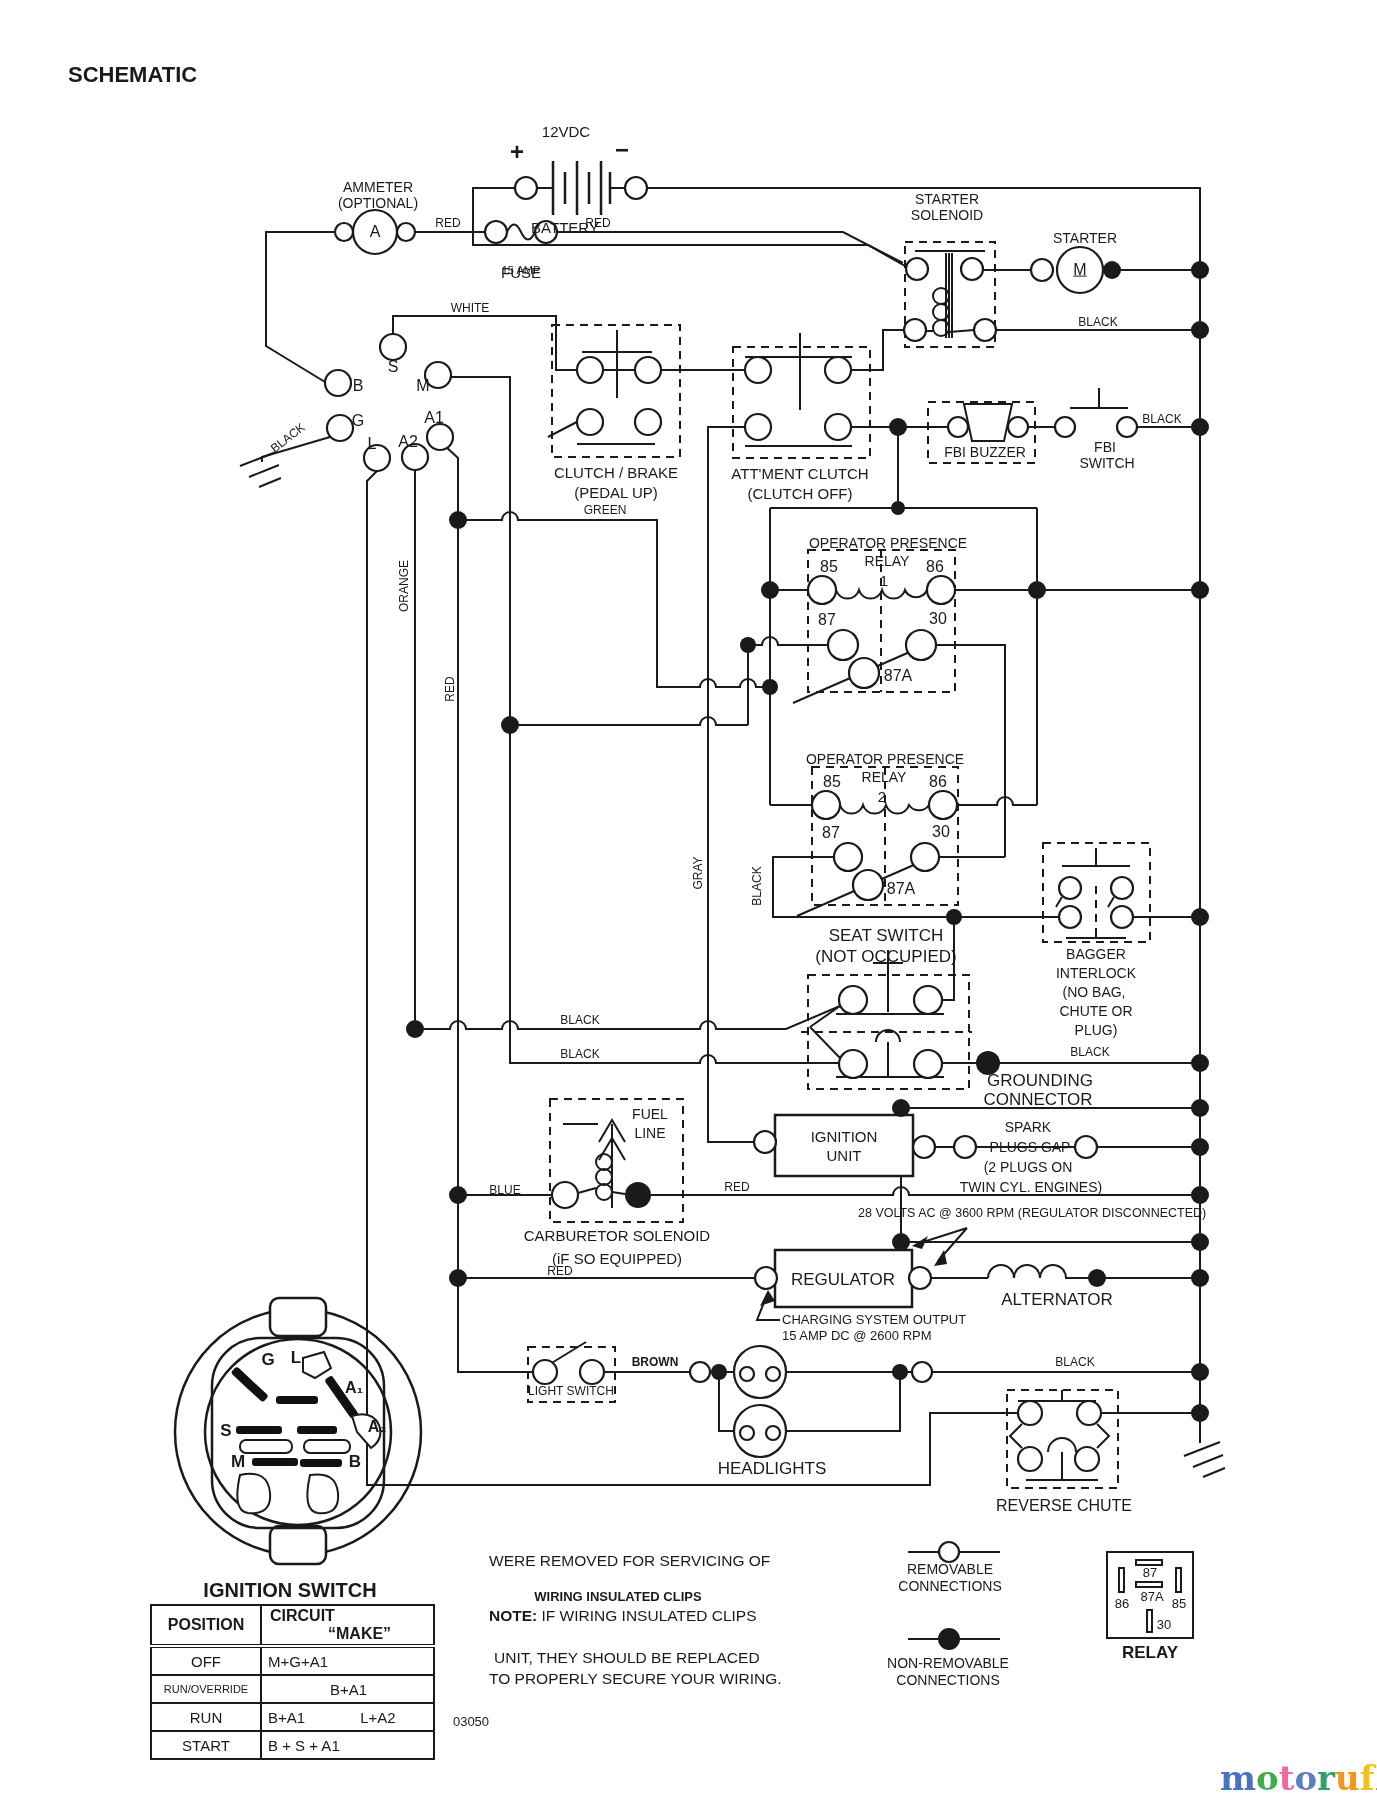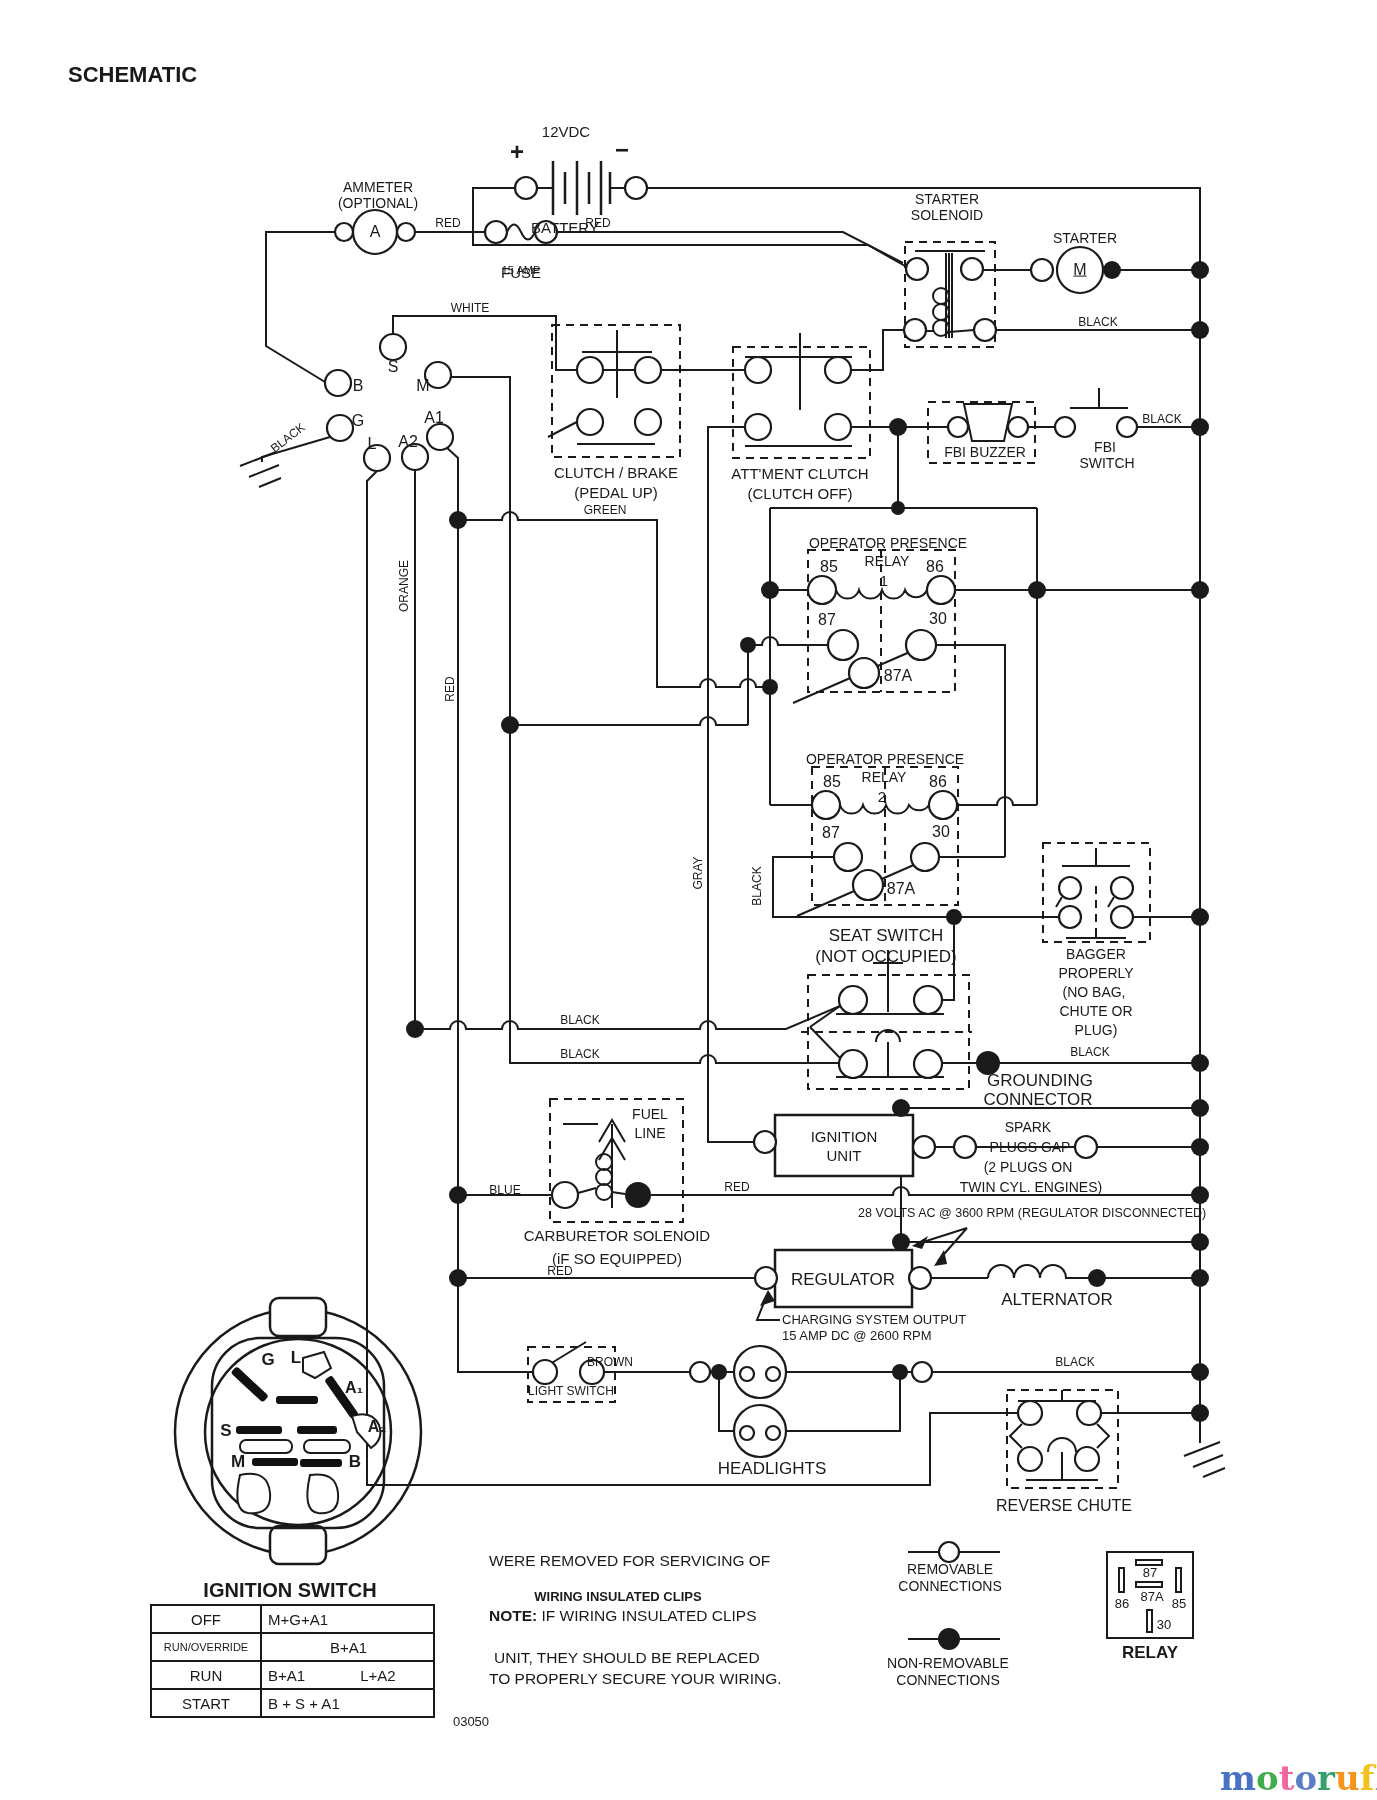--- a/index.html
+++ b/index.html
@@ -417,21 +417,21 @@
 <div class="lb" style="left:832px;top:782px;font-size:16px;">85</div>
 <div class="lb" style="left:938px;top:782px;font-size:16px;">86</div>
 <div class="lb" style="left:831px;top:833px;font-size:16px;">87</div>
 <div class="lb" style="left:941px;top:832px;font-size:16px;">30</div>
 <div class="lb" style="left:901px;top:889px;font-size:16px;">87A</div>
 
 <div class="lb" style="left:886px;top:936px;font-size:17px;">SEAT SWITCH</div>
 <div class="lb" style="left:886px;top:957px;font-size:17px;">(NOT OCCUPIED)</div>
 
 <div class="lb" style="left:1096px;top:954px;font-size:14px;">BAGGER</div>
-<div class="lb" style="left:1096px;top:973px;font-size:14px;">PROPERLY</div>
+<div class="lb" style="left:1096px;top:973px;font-size:14px;">INTERLOCK</div>
 <div class="lb" style="left:1094px;top:992px;font-size:14px;">(NO BAG,</div>
 <div class="lb" style="left:1096px;top:1011px;font-size:14px;">CHUTE OR</div>
 <div class="lb" style="left:1096px;top:1030px;font-size:14px;">PLUG)</div>
 
 <div class="lb sm" style="left:580px;top:1020px;">BLACK</div>
 <div class="lb sm" style="left:580px;top:1054px;">BLACK</div>
 <div class="lb sm" style="left:1090px;top:1052px;">BLACK</div>
 <div class="lb" style="left:1040px;top:1081px;font-size:17px;">GROUNDING</div>
 <div class="lb" style="left:1038px;top:1100px;font-size:17px;">CONNECTOR</div>
 
@@ -450,21 +450,21 @@
 <div class="lb" style="left:617px;top:1259px;">(iF SO EQUIPPED)</div>
 <div class="lb sm" style="left:560px;top:1271px;">RED</div>
 
 <div class="lb-l" style="left:858px;top:1206px;font-size:12.5px;">28 VOLTS AC @ 3600 RPM (REGULATOR DISCONNECTED)</div>
 <div class="lb" style="left:843px;top:1280px;font-size:17px;">REGULATOR</div>
 <div class="lb" style="left:1057px;top:1300px;font-size:17px;">ALTERNATOR</div>
 <div class="lb-l" style="left:782px;top:1312px;font-size:13px;">CHARGING SYSTEM OUTPUT</div>
 <div class="lb-l" style="left:782px;top:1328px;font-size:13px;">15 AMP DC @ 2600 RPM</div>
 
 <div class="lb" style="left:571px;top:1391px;font-size:12px;">LIGHT SWITCH</div>
-<div class="lb sm" style="left:610px;top:1362px;">BROWN</div>
+<div class="lb sm" style="left:655px;top:1362px;font-weight:bold;">BROWN</div>
 <div class="lb sm" style="left:1075px;top:1362px;">BLACK</div>
 <div class="lb" style="left:772px;top:1469px;font-size:17px;">HEADLIGHTS</div>
 <div class="lb" style="left:1064px;top:1506px;font-size:16px;">REVERSE CHUTE</div>
 
 <div class="lb bold" style="left:290px;top:1590px;font-size:20px;">IGNITION SWITCH</div>
 <div class="lb bold" style="left:268px;top:1360px;font-size:17px;">G</div>
 <div class="lb bold" style="left:296px;top:1358px;font-size:17px;">L</div>
 <div class="lb bold" style="left:354px;top:1388px;font-size:16px;">A₁</div>
 <div class="lb bold" style="left:377px;top:1427px;font-size:16px;">A₂</div>
 <div class="lb bold" style="left:226px;top:1431px;font-size:17px;">S</div>
@@ -486,20 +486,26 @@
 <div class="lb" style="left:1152px;top:1597px;font-size:13px;">87A</div>
 <div class="lb" style="left:1122px;top:1604px;font-size:13px;">86</div>
 <div class="lb" style="left:1179px;top:1604px;font-size:13px;">85</div>
 <div class="lb" style="left:1164px;top:1625px;font-size:13px;">30</div>
 <div class="lb bold" style="left:1150px;top:1653px;font-size:17px;">RELAY</div>
 
 <div class="lb" style="left:471px;top:1722px;font-size:13px;">03050</div>
 
 <table id="maketable">
   <tbody>
+        <tr>
+    <th>POSITION</th>
+    <th style="text-align:left;padding-left:8px;">
+      <span>CIRCUIT</span><span class="makespread">“MAKE”</span>
+    </th>
+  </tr>
   <tr>
     <td class="pos">OFF</td>
     <td class="cir">M+G+A1</td>
   </tr>
   <tr>
     <td class="pos small">RUN/OVERRIDE</td>
     <td class="cir" style="text-align:center;">B+A1</td>
   </tr>
   <tr>
     <td class="pos">RUN</td>

